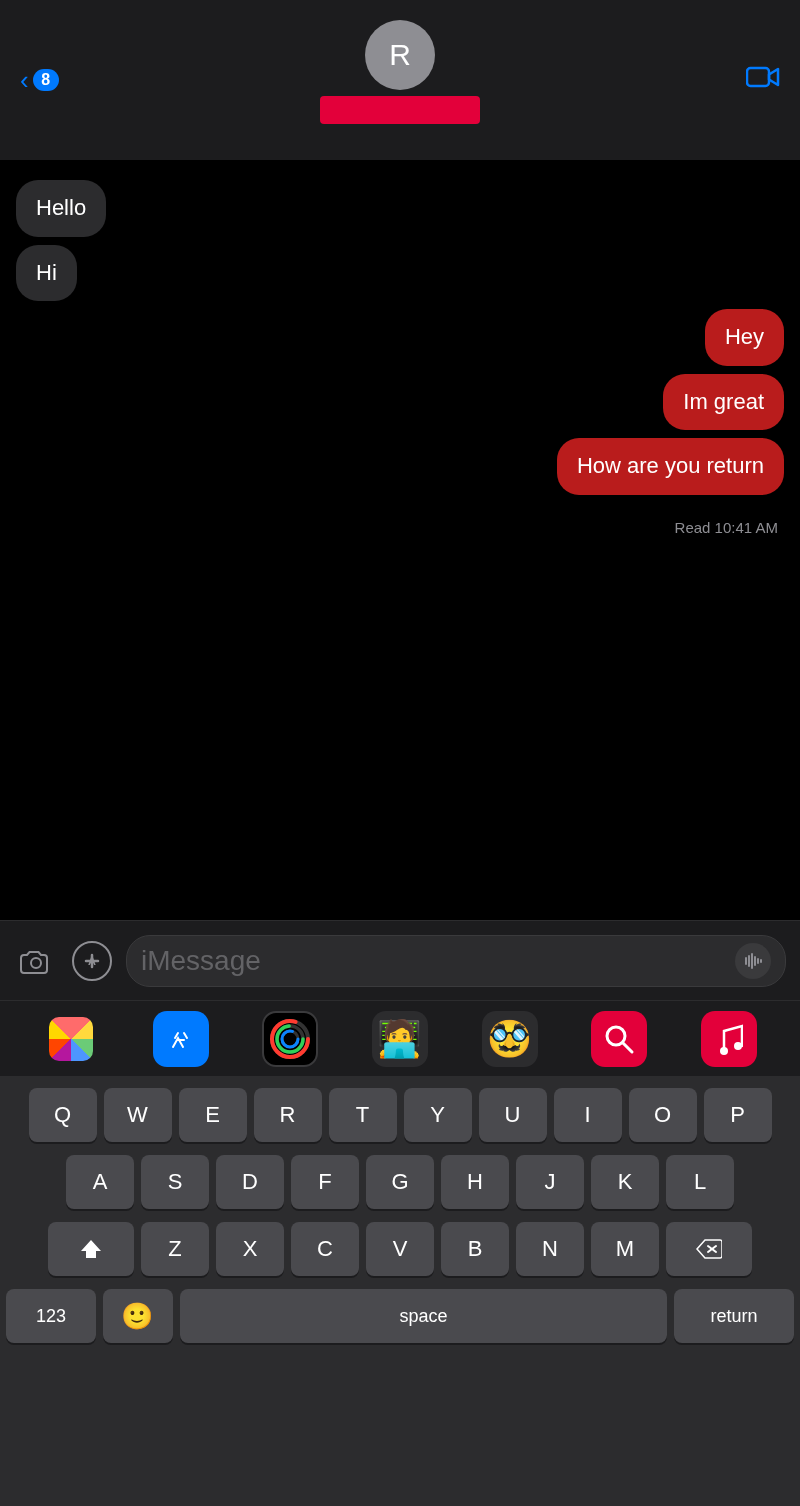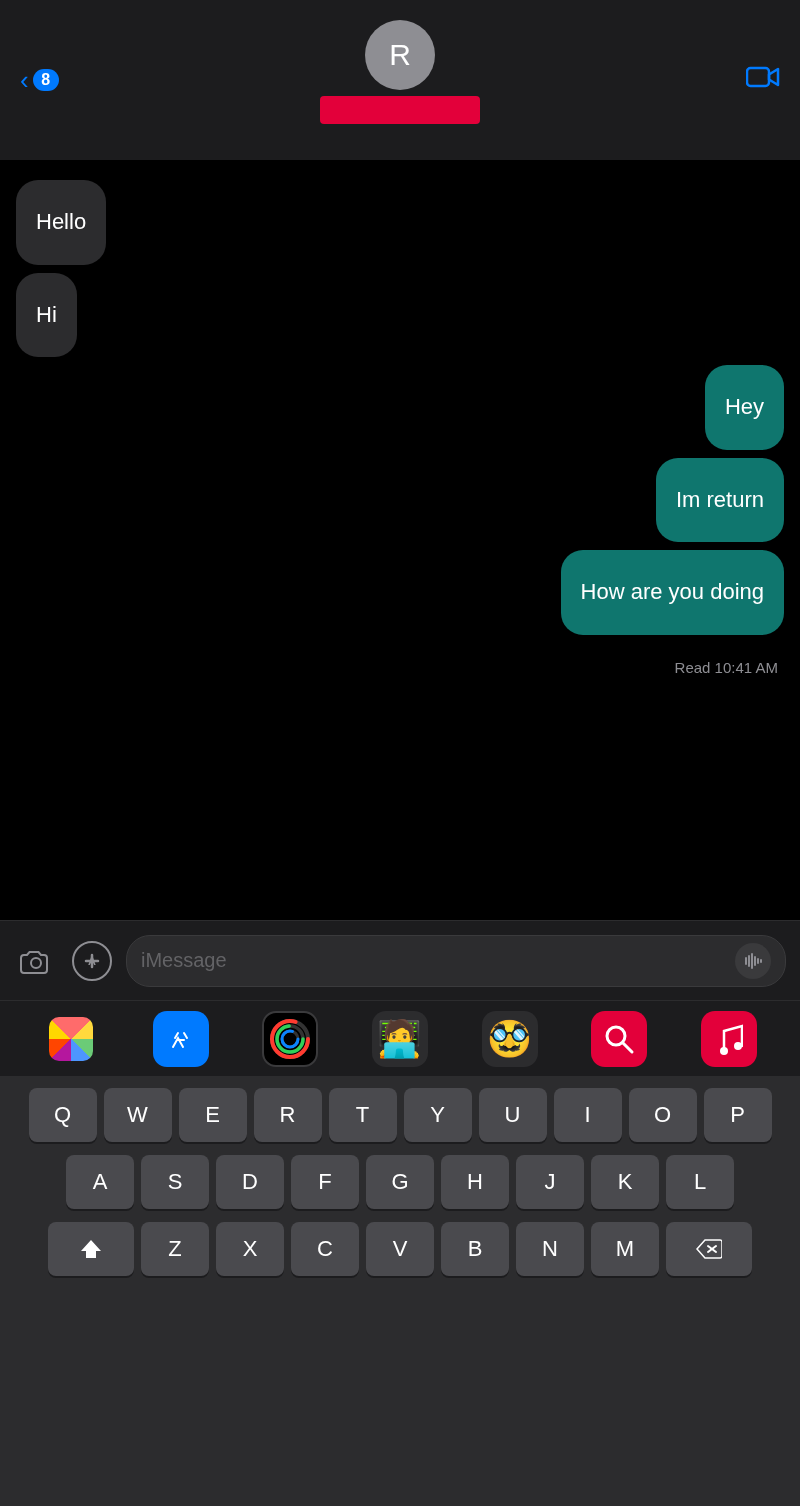--- a/index.html
+++ b/index.html
@@ -105,34 +105,34 @@
     .bubble-row.received {
       justify-content: flex-start;
     }
 
     .bubble-row.sent {
       justify-content: flex-end;
     }
 
     .bubble {
       border-radius: 22px;
-      padding: 28px 20px;
+      padding: 14px 20px;
       font-size: 22px;
       font-weight: 400;
       max-width: 70%;
       line-height: 1.3;
     }
 
     .bubble.received {
       background: #2c2c2e;
       color: #fff;
     }
 
     .bubble.sent {
-      background: #0f766e;
+      background: #b91c1c;
       color: #fff;
     }
 
     .timestamp-row {
       text-align: center;
       color: #8e8e93;
       font-size: 15px;
       margin: 12px 0 16px;
     }
 
@@ -176,21 +176,21 @@
       padding: 0 14px;
       border: 1.5px solid #3a3a3c;
     }
 
     .message-input {
       flex: 1;
       background: transparent;
       border: none;
       outline: none;
       color: #c4b5fd;
-      font-size: 20px;
+      font-size: 28px;
       caret-color: #fff;
     }
 
     .message-input::placeholder {
       color: #636366;
     }
 
     .audio-btn {
       width: 36px;
       height: 36px;
@@ -361,27 +361,27 @@
 
   <div class="bubble-row sent">
     <div class="bubble sent">
       <span>Hey</span>
     </div>
   </div>
 
 
   <div class="bubble-row sent">
     <div class="bubble sent">
-      <span>Im return</span>
+      <span>Im great</span>
     </div>
   </div>
 
   <div class="bubble-row sent">
     <div class="bubble sent">
-      <span>How are you doing</span>
+      <span>How are you return</span>
     </div>
   </div>
 
   <div class="read-receipt">Read 10:41 AM</div>
 </div>
 
 <div class="input-area">
   <div class="input-icon-btn">
     <svg width="32" height="28" viewBox="0 0 32 28" fill="none">
       <path d="M4 8h3l2.5-3h9L21 8h3a3 3 0 013 3v12a3 3 0 01-3 3H4a3 3 0 01-3-3V11a3 3 0 013-3z" stroke="#8e8e93" stroke-width="2"></path>
@@ -492,13 +492,25 @@
     <div class="key key-letter">M</div>
     <div class="key key-delete key-special">
       <svg width="26" height="20" viewBox="0 0 26 20" fill="none">
         <path d="M9 1H24a2 2 0 012 2v14a2 2 0 01-2 2H9L1 10l8-9z" stroke="#fff" stroke-width="1.5"></path>
         <line x1="12" y1="7" x2="20" y2="13" stroke="#fff" stroke-width="2" stroke-linecap="round"></line>
         <line x1="20" y1="7" x2="12" y2="13" stroke="#fff" stroke-width="2" stroke-linecap="round"></line>
       </svg>
     </div>
   </div>
 
+  <div class="key-row">
+    <div class="key key-numbers key-special">
+      <span>123</span>
+    </div>
+    <div class="key key-emoji key-special">🙂</div>
+    <div class="key key-space key-special">
+      <span>space</span>
+    </div>
+    <div class="key key-return key-special">
+      <span>return</span>
+    </div>
+  </div>
 </div>
 
 </body></html>

